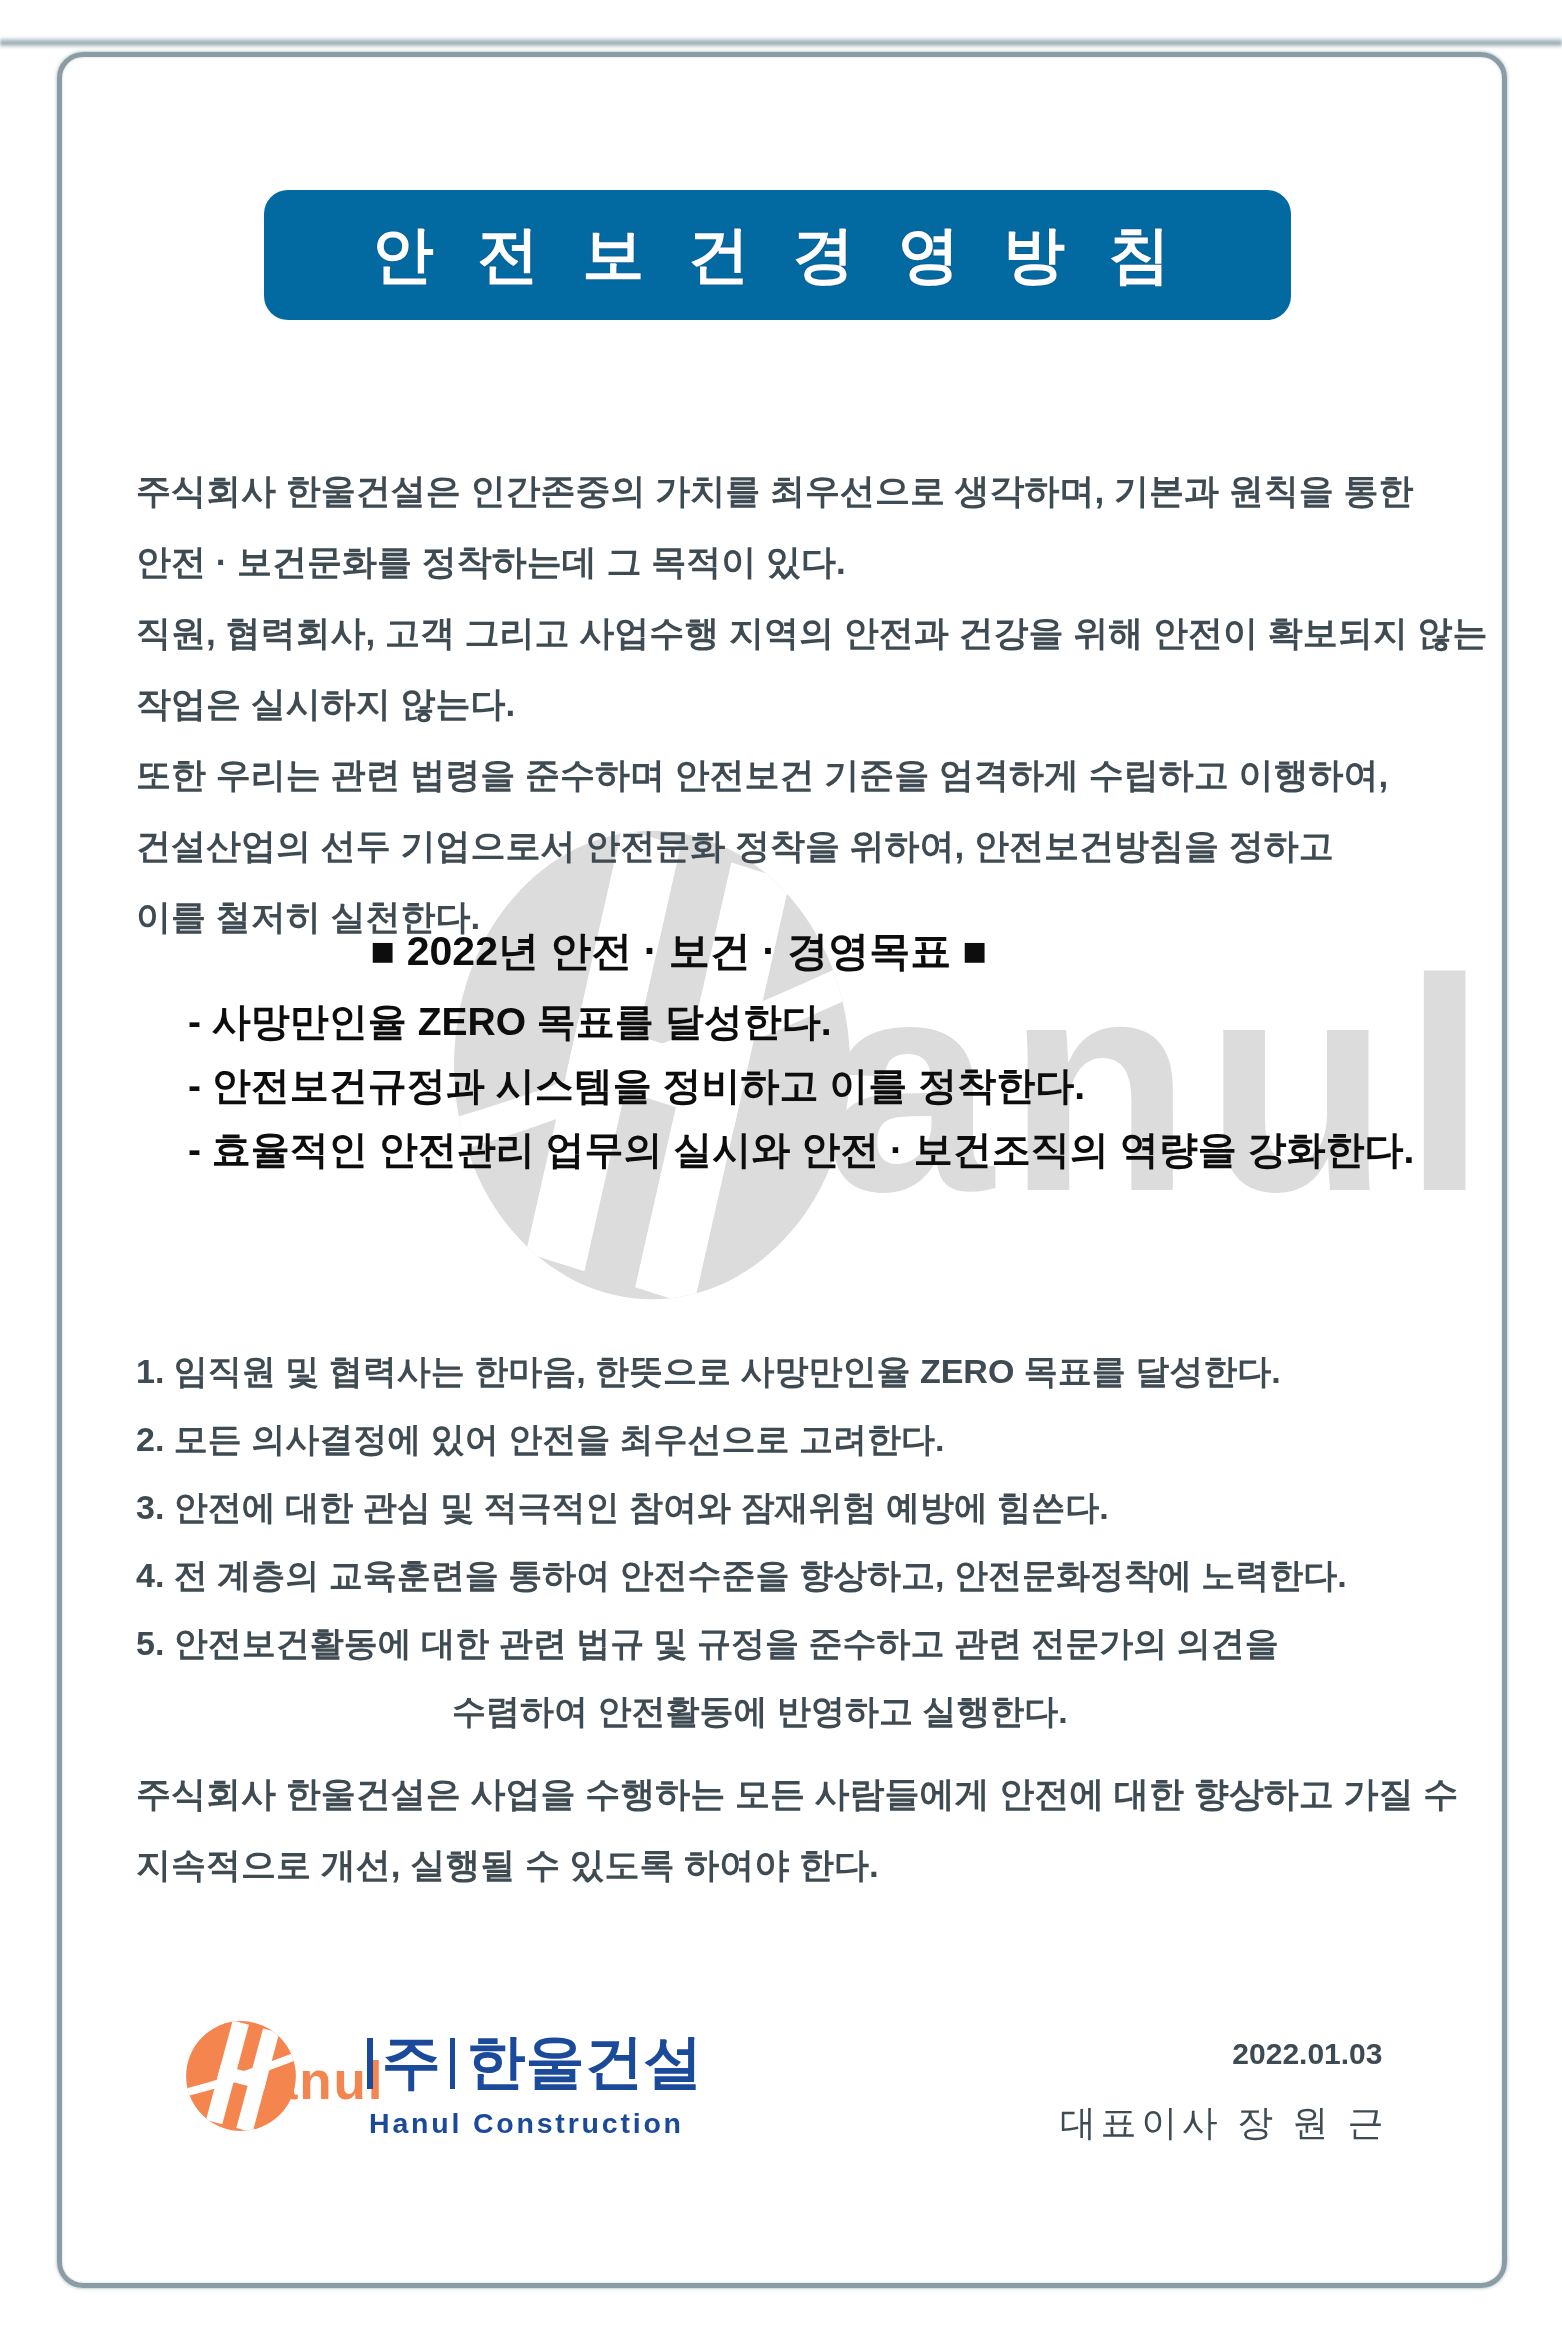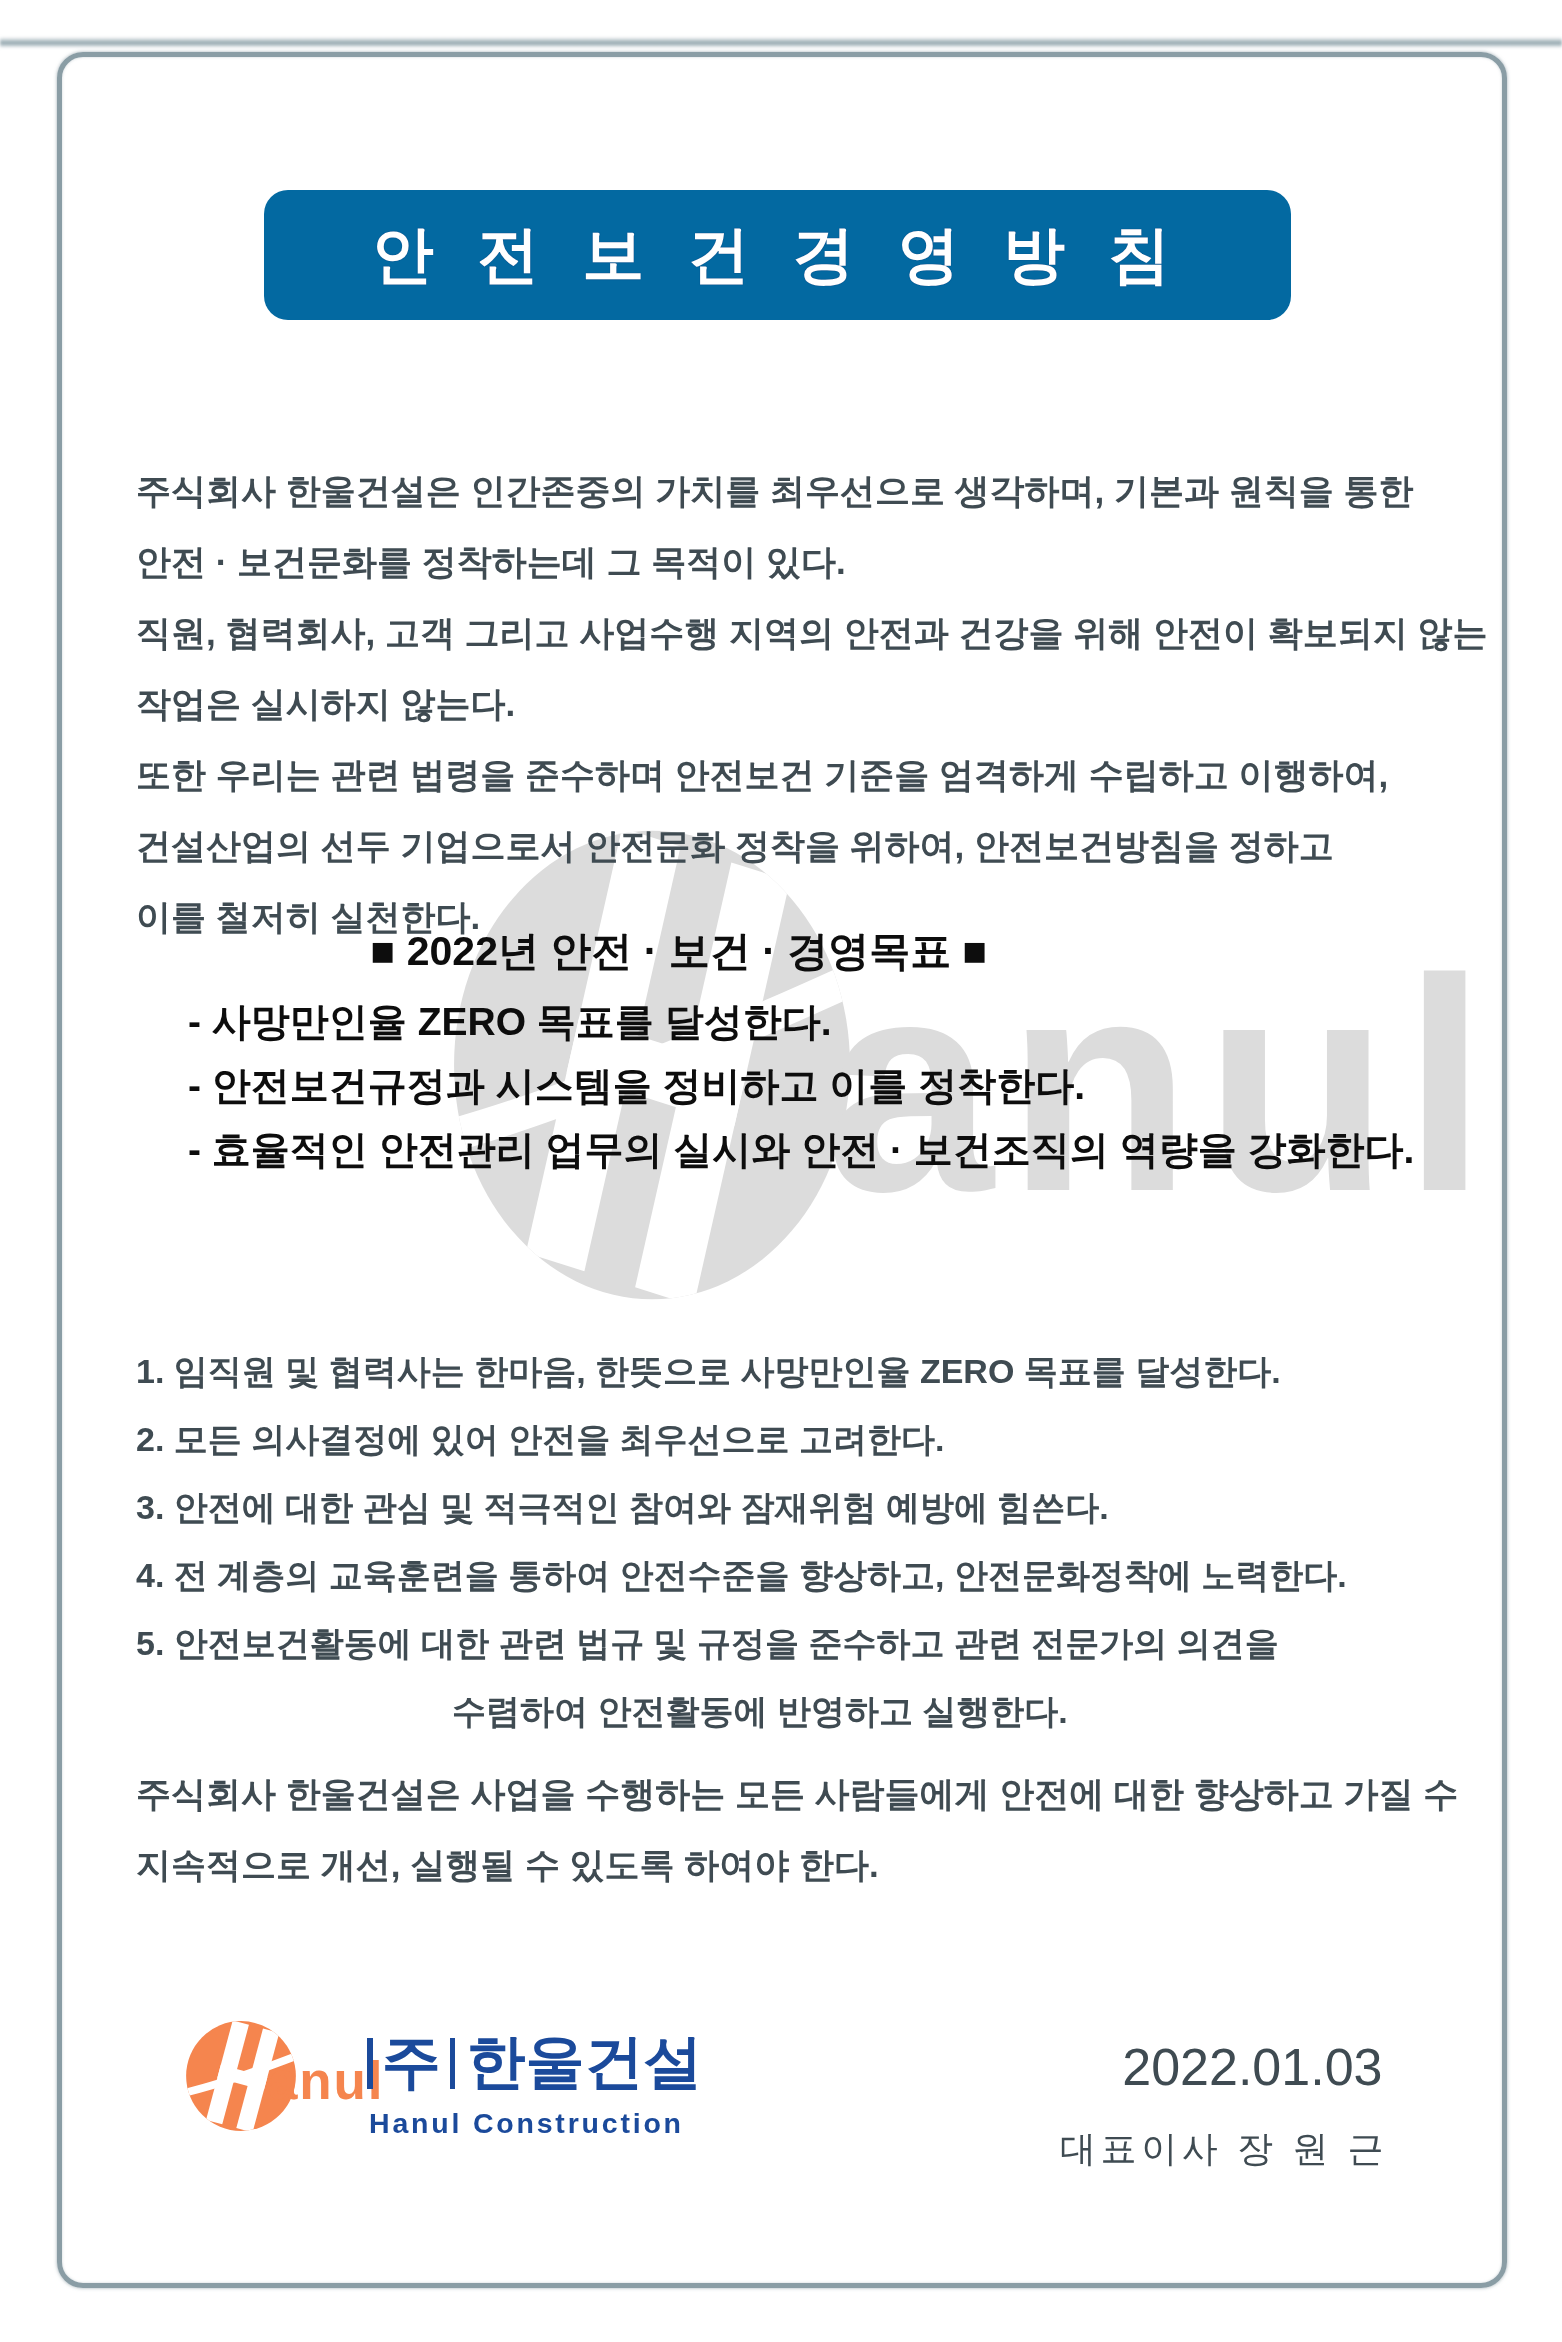--- a/index.html
+++ b/index.html
@@ -69,21 +69,21 @@
   .company-kr .vbar.first{margin-right:9.2px;}
   .company-kr .vbar.second{margin:0 11px 0 9.2px;}
   .company-en{
     position:absolute;left:369px;top:2107px;z-index:2;
     color:#1b4a9b;font-size:28.5px;font-weight:800;letter-spacing:2.8px;white-space:nowrap;
   }
   .sign-block{
     position:absolute;left:1010px;top:2037px;width:378px;z-index:2;
     text-align:right;color:#3f4b52;white-space:nowrap;
   }
-  .issue-date{font-size:52px;font-weight:400;padding-right:5.5px;}
+  .issue-date{font-size:30px;font-weight:700;padding-right:5.5px;}
   .ceo-signature{font-size:36px;font-weight:400;margin-top:27.5px;letter-spacing:4.6px;}
 </style>
 </head>
 <body>
 
 <div class="page">
 
   <div class="top-scan-line"></div>
   <div class="page-border"></div>
 

